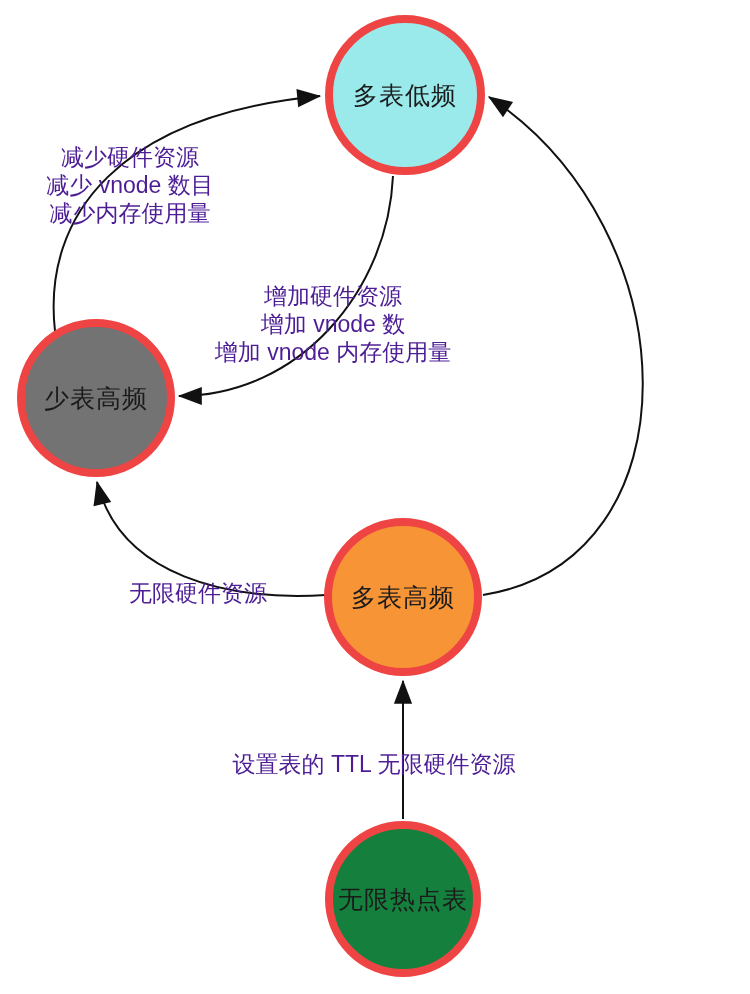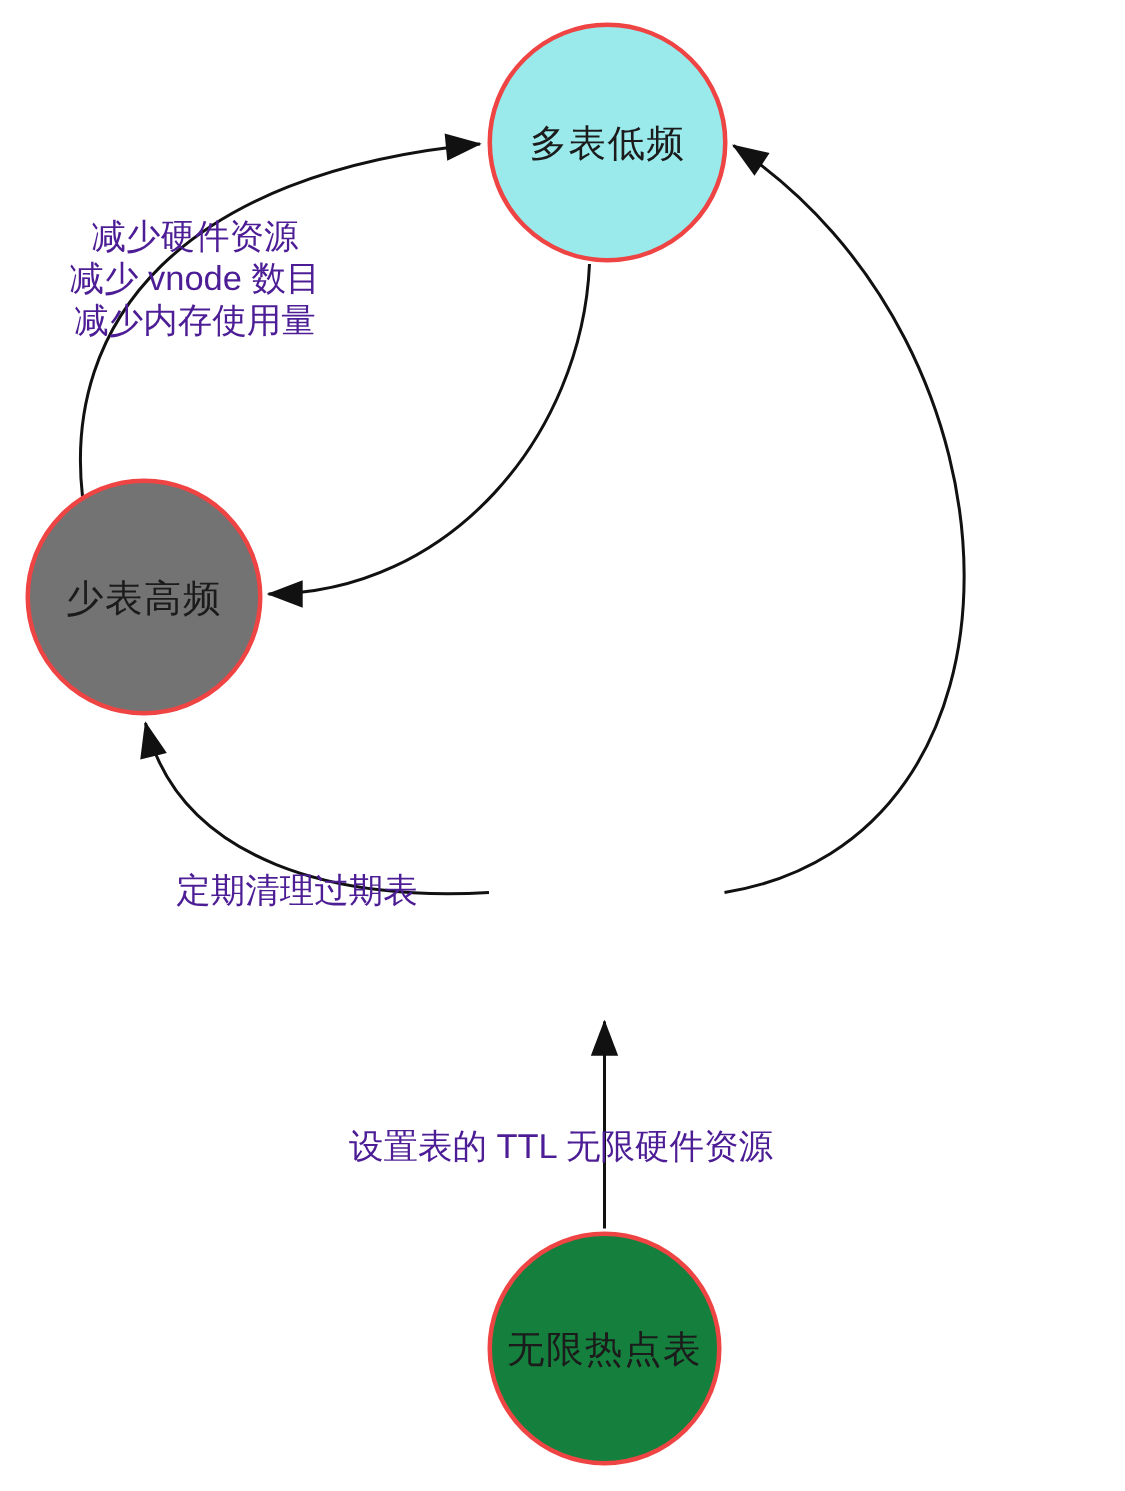--- a/index.html
+++ b/index.html
@@ -23,21 +23,21 @@
     height: 994px;
   }
   #edge-layer path.edge {
     fill: none;
     stroke: #111111;
     stroke-width: 2;
   }
   .node {
     position: absolute;
     box-sizing: border-box;
-    border: 3px solid #ef4444;
+    border: 8px solid #ef4444;
     border-radius: 50%;
     display: flex;
     align-items: center;
     justify-content: center;
     text-align: center;
     font-size: 25px;
     color: #1b1b1b;
     letter-spacing: 1px;
   }
   .node-multi-low   { left: 325px; top: 15px;  width: 160px; height: 160px; }
@@ -83,28 +83,34 @@
   </svg>
 
   <div class="node node-multi-low" style="background-color: rgb(154, 234, 236);">
     <span>多表低频</span>
   </div>
 
   <div class="node node-few-high" style="background-color: #737373;">
     <span>少表高频</span>
   </div>
 
+  <div class="node node-multi-high" style="background-color: rgb(247, 148, 53);">
+    <span>多表高频</span>
+  </div>
 
   <div class="node node-hot-tables" style="background-color: #15803d;">
     <span>无限热点表</span>
   </div>
 
   <div class="edge-label label-reduce">减少硬件资源
 减少 vnode 数目
 减少内存使用量</div>
 
+  <div class="edge-label label-increase">增加硬件资源
+增加 vnode 数
+增加 vnode 内存使用量</div>
 
 
-  <div class="edge-label label-unlimited">定期清理过期表</div>
+  <div class="edge-label label-unlimited">无限硬件资源</div>
 
   <div class="edge-label label-ttl">设置表的 TTL 无限硬件资源</div>
 
 </div>
 
 </body></html>

